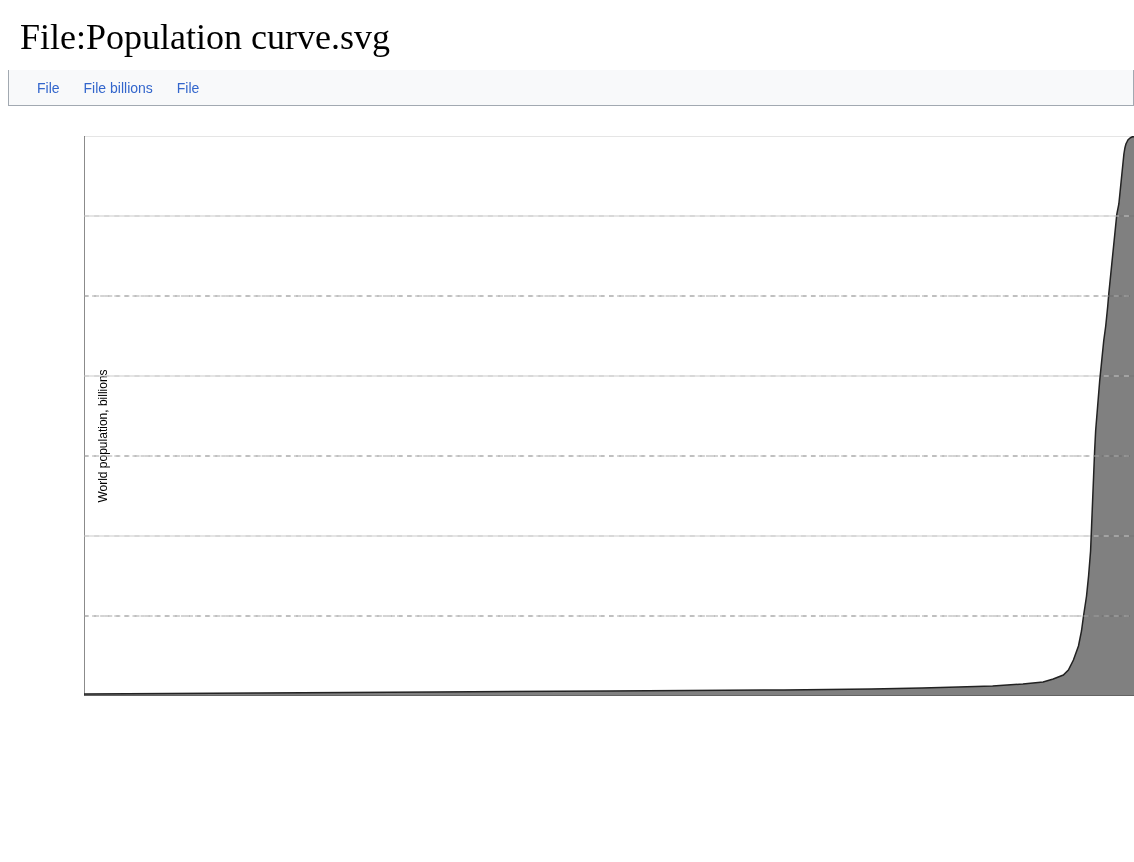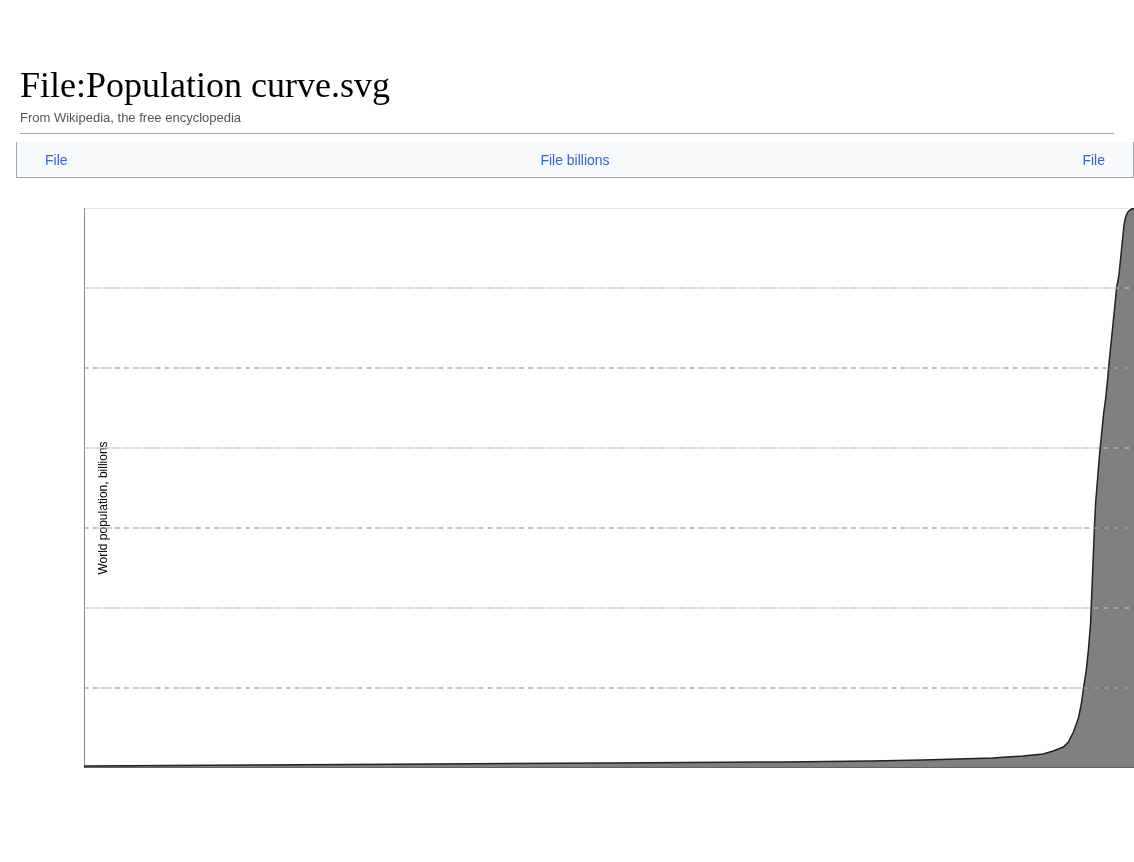--- a/index.html
+++ b/index.html
@@ -13,40 +13,39 @@
     }
     .page-header {
       padding: 16px 20px 8px 20px;
     }
     .page-title {
       font-size: 36px;
       font-weight: normal;
       font-family: 'Linux Libertine', Georgia, serif;
       color: #000;
       margin-bottom: 4px;
-      margin-top: 48px;
     }
     .page-subtitle {
       font-size: 13px;
       color: #555;
       font-family: Arial, sans-serif;
       padding-bottom: 8px;
       border-bottom: 1px solid #a2a9b1;
       margin-bottom: 0;
     }
     .tabs-bar {
       background: #f8f9fa;
       border: 1px solid #a2a9b1;
       border-top: none;
       display: flex;
-      justify-content: space-between;
+      justify-content: flex-start;
       align-items: center;
       padding: 0 16px;
       height: 36px;
-      margin: 0 0 0 16px;
+      margin: 0 0 0 8px;
     }
     .tab-link {
       color: #3366cc;
       font-family: Arial, sans-serif;
       font-size: 14px;
       text-decoration: none;
       padding: 8px 12px;
       cursor: pointer;
     }
     .chart-container {
@@ -66,21 +65,20 @@
       top: 10px;
       right: 0;
       bottom: 50px;
     }
   </style>
 </head>
 <body>
 
 <div class="page-header">
   <h1 class="page-title">File:Population curve.svg</h1>
-  <div class="page-subtitle">From Wikipedia, the free encyclopedia</div>
 </div>
 
 <div class="tabs-bar">
   <a class="tab-link">File</a>
   <a class="tab-link">File billions</a>
   <a class="tab-link">File</a>
 </div>
 
 <div class="chart-container">
   <div class="chart-area">

